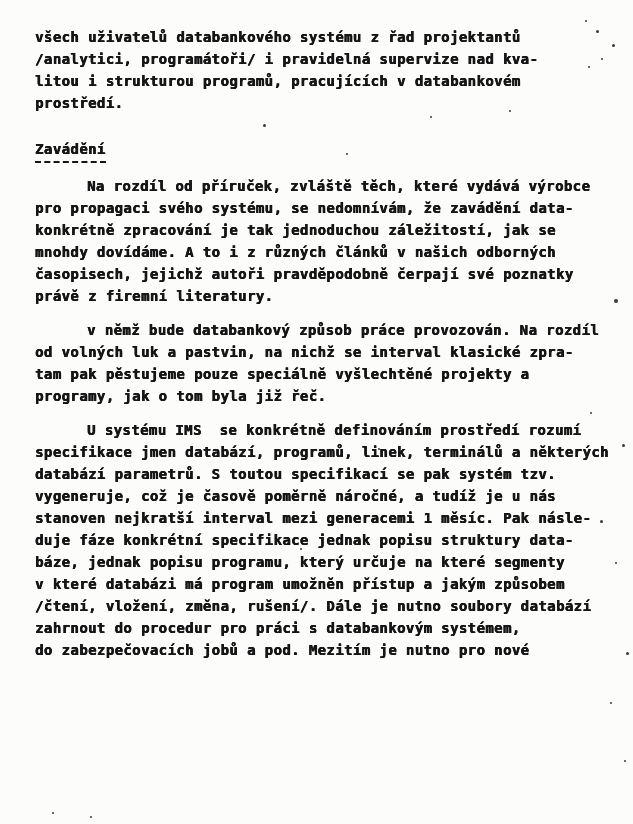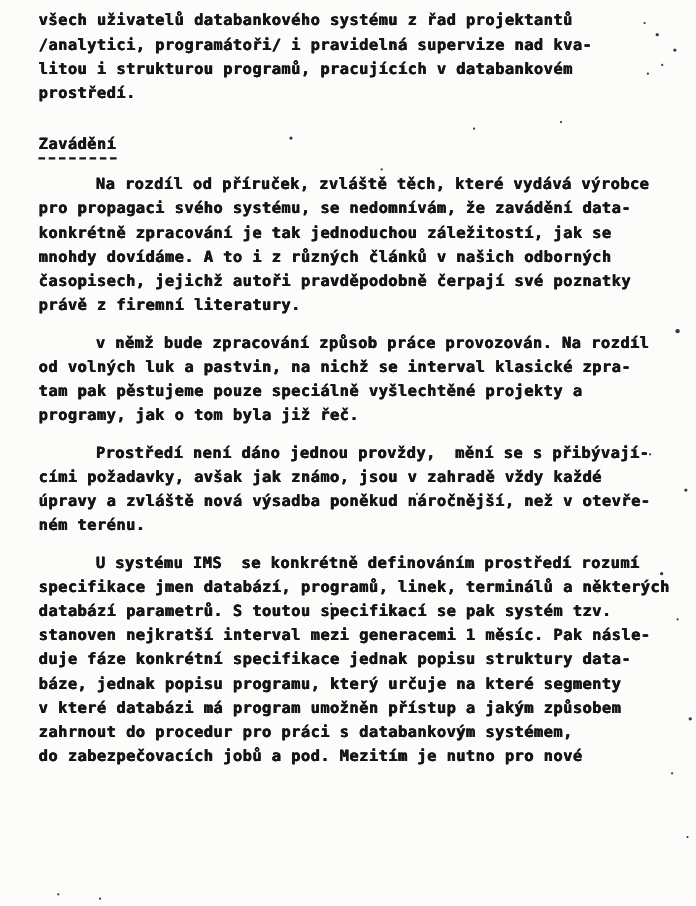--- a/index.html
+++ b/index.html
@@ -10,21 +10,21 @@
     width: 633px;
     height: 824px;
     overflow: hidden;
     background: #fcfcfa;
   }
   .page {
     position: relative;
     width: 566px;
     height: 824px;
     box-sizing: border-box;
-    padding: 8px 18px 0 35px;
+    padding: 26px 18px 0 35px;
     font-family: "DejaVu Sans Mono", "Liberation Mono", monospace;
     font-weight: 700;
     font-size: 14px;
     line-height: 22px;
     letter-spacing: 0.4px;
     color: #161616;
     text-shadow: 0.5px 0 0 currentColor, 0 0 0.6px currentColor;
   }
   .para {
     margin: 12px 0 0 0;
@@ -68,39 +68,35 @@
       <div class="heading-block"><span class="heading">Zavádění</span></div>
       <div class="para indent">
         <div class="line">Na rozdíl od příruček, zvláště těch, které vydává výrobce</div>
         <div class="line">pro propagaci svého systému, se nedomnívám, že zavádění data-</div>
         <div class="line">konkrétně zpracování je tak jednoduchou záležitostí, jak se</div>
         <div class="line">mnohdy dovídáme. A to i z různých článků v našich odborných</div>
         <div class="line">časopisech, jejichž autoři pravděpodobně čerpají své poznatky</div>
         <div class="line">právě z firemní literatury.</div>
       </div>
       <div class="para indent">
-        <div class="line">v němž bude zpracování způsob práce provozován. Na rozdíl</div>
+        <div class="line">v němž bude databankový způsob práce provozován. Na rozdíl</div>
         <div class="line">od volných luk a pastvin, na nichž se interval klasické zpra-</div>
         <div class="line">tam pak pěstujeme pouze speciálně vyšlechtěné projekty a</div>
         <div class="line">programy, jak o tom byla již řeč.</div>
       </div>
       <div class="para indent">
-        <div class="line">Prostředí není dáno jednou provždy,  mění se s přibývají-</div>
-        <div class="line">cími požadavky, avšak jak známo, jsou v zahradě vždy každé</div>
-        <div class="line">úpravy a zvláště nová výsadba poněkud náročnější, než v otevře-</div>
-        <div class="line">ném terénu.</div>
-      </div>
-      <div class="para indent">
         <div class="line">U systému IMS  se konkrétně definováním prostředí rozumí</div>
         <div class="line">specifikace jmen databází, programů, linek, terminálů a některých</div>
         <div class="line">databází parametrů. S toutou specifikací se pak systém tzv.</div>
+        <div class="line">vygeneruje, což je časově poměrně náročné, a tudíž je u nás</div>
         <div class="line">stanoven nejkratší interval mezi generacemi 1 měsíc. Pak násle-</div>
         <div class="line">duje fáze konkrétní specifikace jednak popisu struktury data-</div>
         <div class="line">báze, jednak popisu programu, který určuje na které segmenty</div>
         <div class="line">v které databázi má program umožněn přístup a jakým způsobem</div>
+        <div class="line">/čtení, vložení, změna, rušení/. Dále je nutno soubory databází</div>
         <div class="line">zahrnout do procedur pro práci s databankovým systémem,</div>
         <div class="line">do zabezpečovacích jobů a pod. Mezitím je nutno pro nové</div>
       </div>
     </div>
 
   <i class="sp" style="left:585px;top:20px;width:2px;height:2px"></i>
   <i class="sp" style="left:596px;top:30px;width:3px;height:3px"></i>
   <i class="sp" style="left:612px;top:44px;width:3px;height:3px"></i>
   <i class="sp" style="left:601px;top:58px;width:2px;height:2px"></i>
   <i class="sp" style="left:588px;top:66px;width:2px;height:2px"></i>

